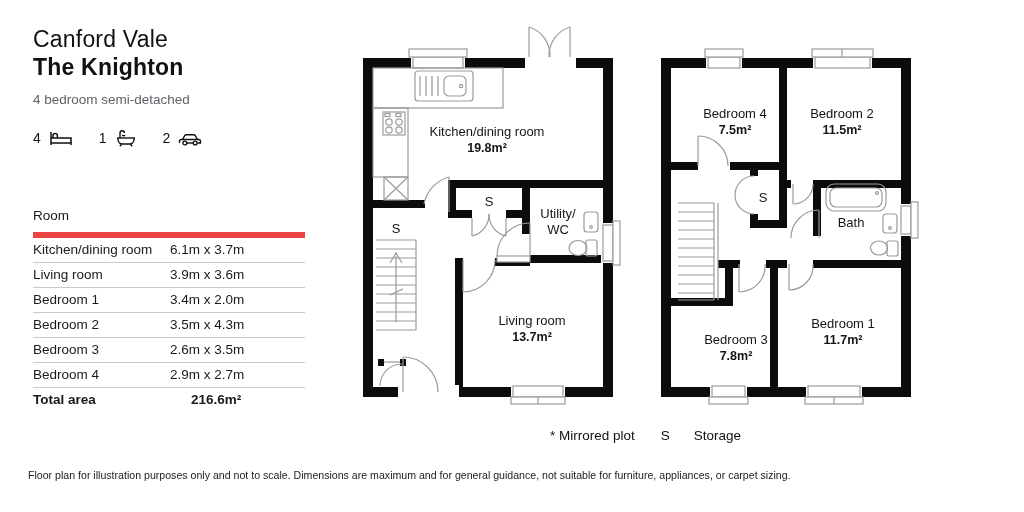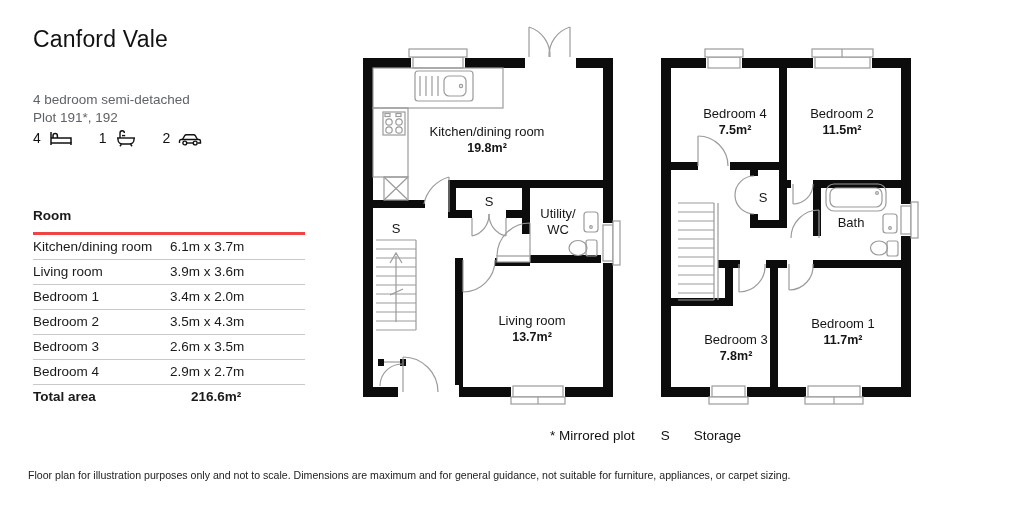--- a/index.html
+++ b/index.html
@@ -6,21 +6,21 @@
   .page{position:relative;width:920px;height:512px;background:#fff;overflow:hidden;
         font-family:"Liberation Sans",sans-serif;color:#1a1a1a;}
   .abs{position:absolute;}
   .title1{left:33px;top:26px;font-size:23px;font-weight:400;letter-spacing:.2px;color:#111;}
   .title2{left:33px;top:54px;font-size:23px;font-weight:700;letter-spacing:.2px;color:#111;}
   .subtitle{left:33px;top:91px;font-size:13.5px;line-height:17.5px;color:#5f6368;}
   .stats{left:33px;top:129px;display:flex;align-items:center;gap:26px;}
   .stat{display:flex;align-items:center;gap:8px;font-size:14px;color:#111;}
   .stat svg{display:block;}
   .roomtable{left:33px;top:204px;width:272px;font-size:13.5px;}
-  .thead{font-weight:700;padding:4px 0 9px 0;border-bottom:3px solid #ef4444;}
+  .thead{font-weight:400;padding:4px 0 9px 0;border-bottom:6px solid #ef4444;}
   .trow{display:flex;padding:5px 0;border-bottom:1px solid #c9c9c9;line-height:14px;}
   .trow .c1{width:137px;}
   .trow.total{font-weight:700;border-bottom:none;gap:21px;}
   .legend{left:550px;top:428px;font-size:13.5px;display:flex;color:#111;}
   .legend .skey{margin-left:26px;}
   .legend .slab{margin-left:24px;}
   .disclaimer{left:28px;top:469px;font-size:10.6px;color:#222;white-space:nowrap;}
   svg text{font-family:"Liberation Sans",sans-serif;fill:#151515;}
   .rname{font-size:13px;}
   .rarea{font-size:12.5px;font-weight:700;}
@@ -28,23 +28,23 @@
   .gap{fill:#ffffff;}
   .fx{fill:none;stroke:#9b9b9b;stroke-width:1.2;}
   .fxw{fill:#ffffff;stroke:#9b9b9b;stroke-width:1.2;}
 </style>
 </head>
 <body>
 
 <div class="page">
 
   <div class="abs title1">Canford Vale</div>
+  <div class="abs title2">The Knighton</div>
   <div class="abs subtitle">
     <div>4 bedroom semi-detached</div>
-    <div>Plot 191*, 192</div>
   </div>
 
   <div class="abs stats">
     <div class="stat">
       <span>4</span>
       <span>
           <svg width="24" height="17" viewBox="0 0 24 17">
         <g fill="none" stroke="#111" stroke-width="1.5">
           <path d="M2 15 V2"></path>
               <path d="M2 8 h20 v5"></path>

